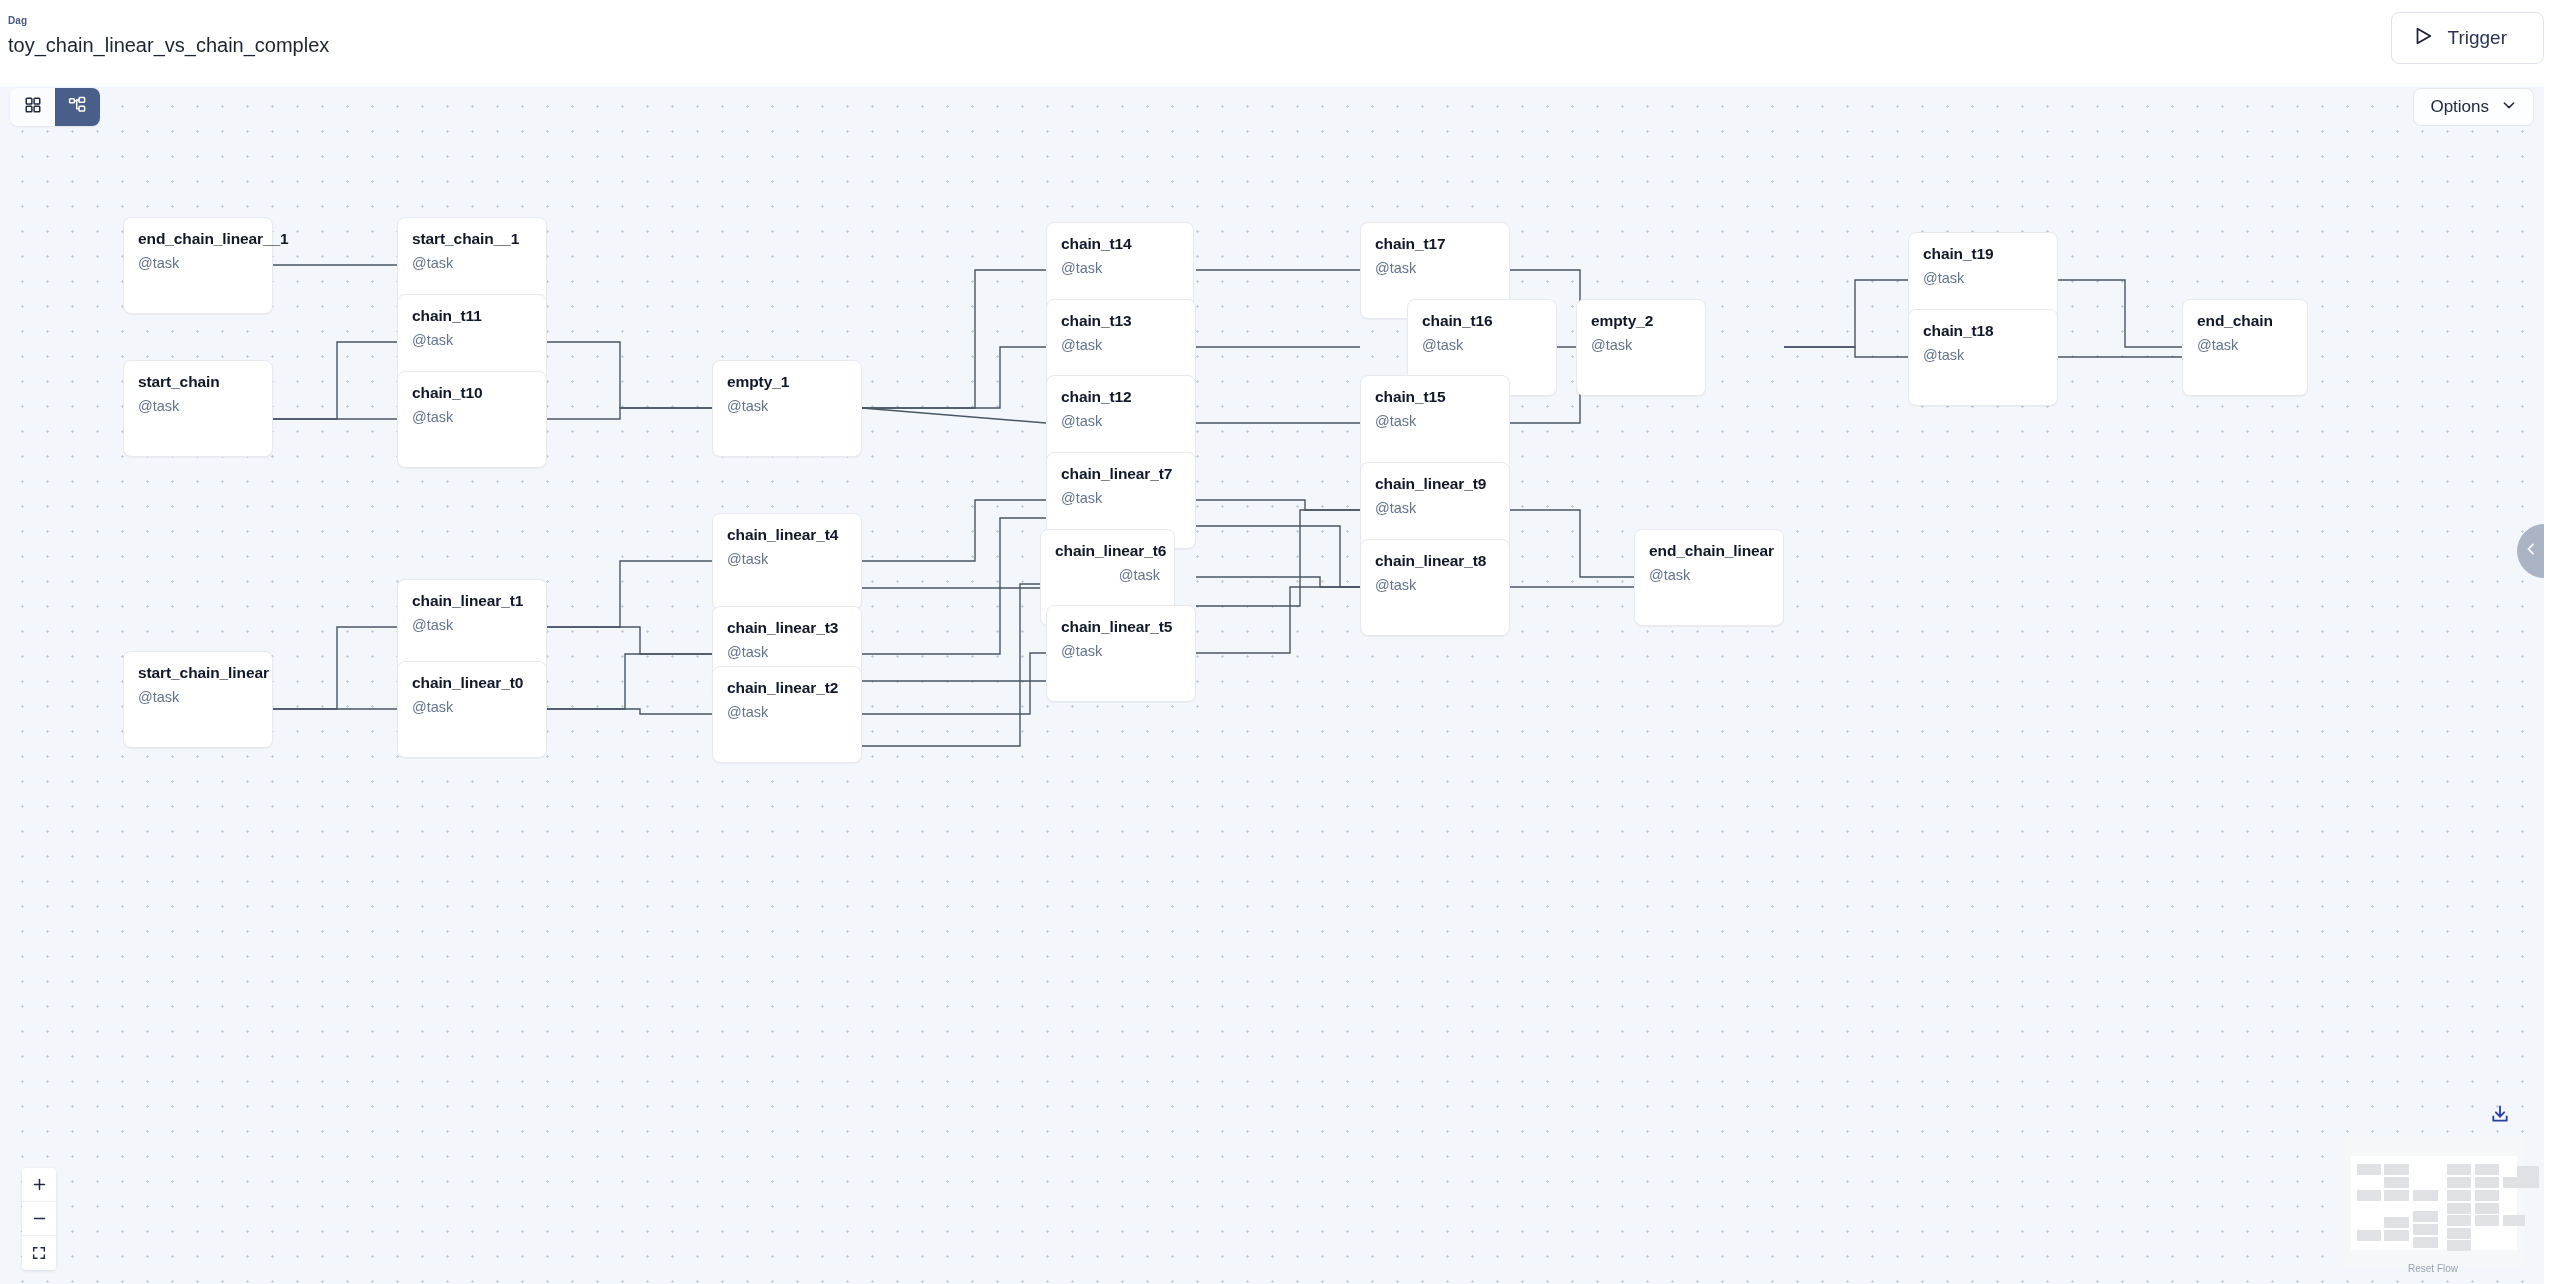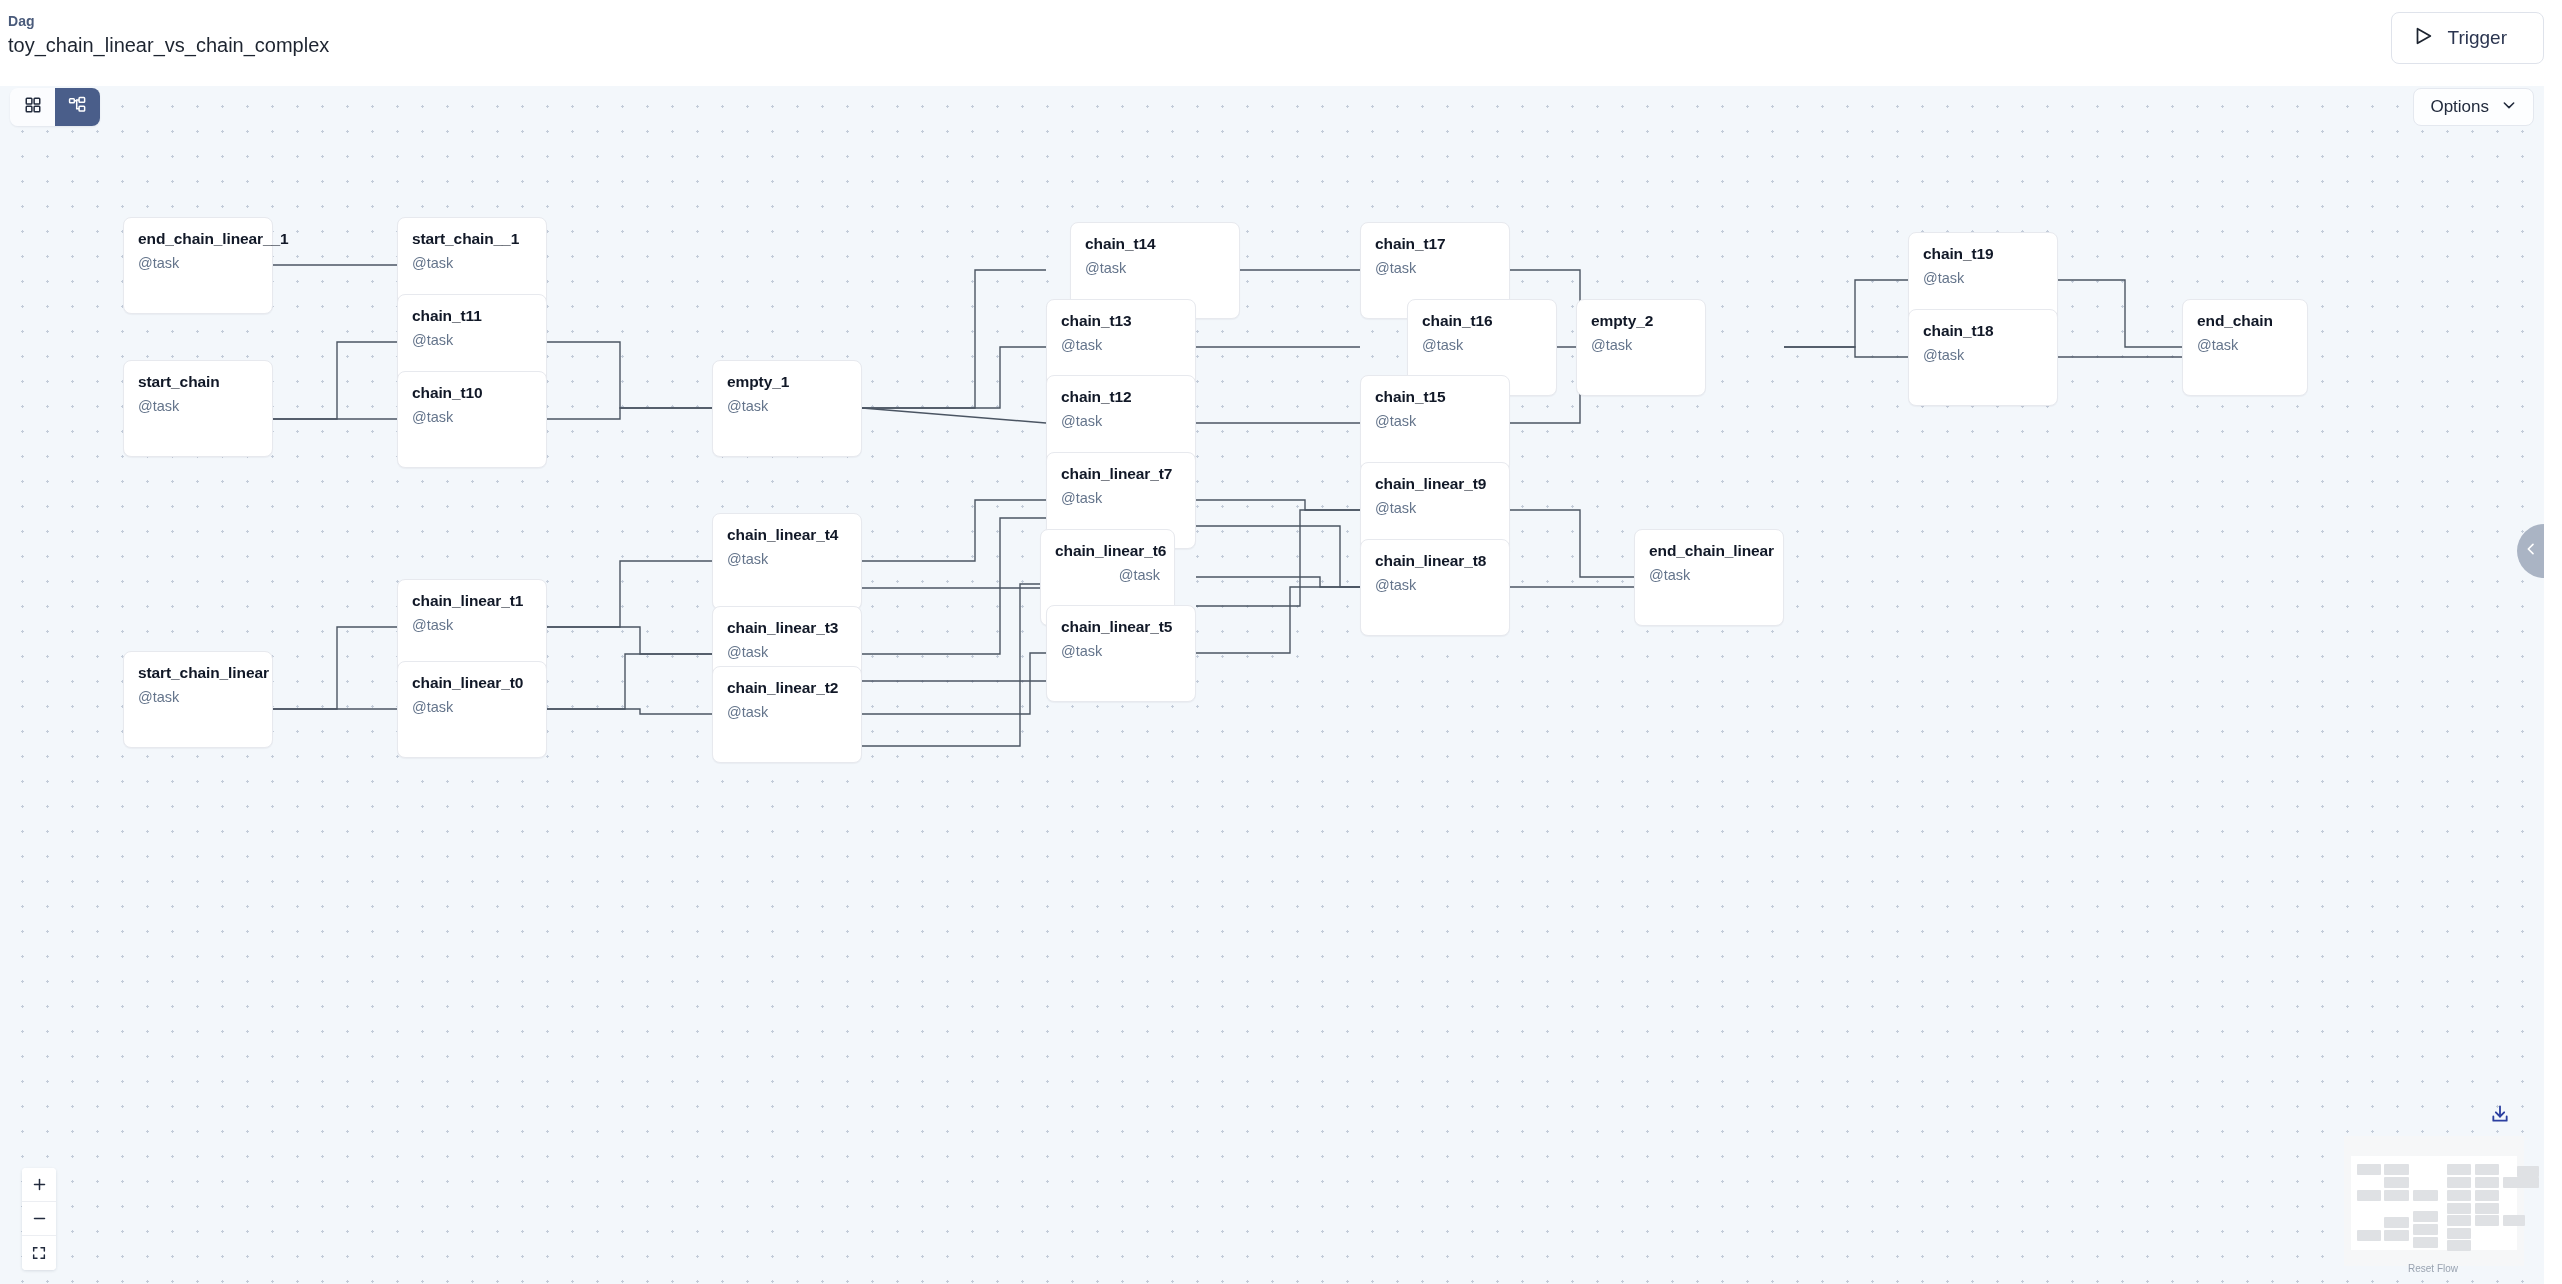--- a/index.html
+++ b/index.html
@@ -11,21 +11,21 @@
   }
   .app { position: relative; width: 2562px; height: 1284px; }
 
   
   .header {
     position: absolute; left: 0; top: 0; width: 2562px; height: 86px;
     background: #ffffff; z-index: 40;
   }
   .header-left { position: absolute; left: 8px; top: 12px; }
   .hdr-kicker {
-    font-size: 14px; font-weight: 700; color: #4a5b7b; letter-spacing: .1px;
+    font-size: 10px; font-weight: 700; color: #4a5b7b; letter-spacing: .1px;
     line-height: 18px;
   }
   .hdr-title {
     font-size: 20px; font-weight: 400; color: #1d2430; line-height: 26px;
     margin-top: 2px;
   }
   .header-right {
     position: absolute; right: 18px; top: 12px; display: flex; align-items: center; gap: 14px;
   }
   .search-box {
@@ -246,21 +246,21 @@
           <div class="node-sub">@task</div>
         </div>
         <div class="node" style="left: 397px; top: 285px; width: 150px;">
           <div class="node-title">chain_t10</div>
           <div class="node-sub">@task</div>
         </div>
         <div class="node" style="left: 712px; top: 274px; width: 150px;">
           <div class="node-title">empty_1</div>
           <div class="node-sub">@task</div>
         </div>
-        <div class="node" style="left: 1046px; top: 136px; width: 170px; margin-left: 24px;">
+        <div class="node" style="left: 1046px; top: 136px; width: 148px;">
           <div class="node-title">chain_t14</div>
           <div class="node-sub">@task</div>
         </div>
         <div class="node" style="left: 1046px; top: 213px; width: 150px;">
           <div class="node-title">chain_t13</div>
           <div class="node-sub">@task</div>
         </div>
         <div class="node" style="left: 1046px; top: 289px; width: 150px;">
           <div class="node-title">chain_t12</div>
           <div class="node-sub">@task</div>

